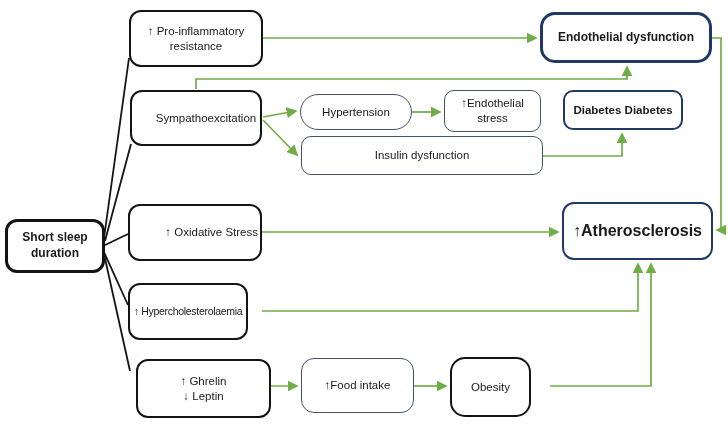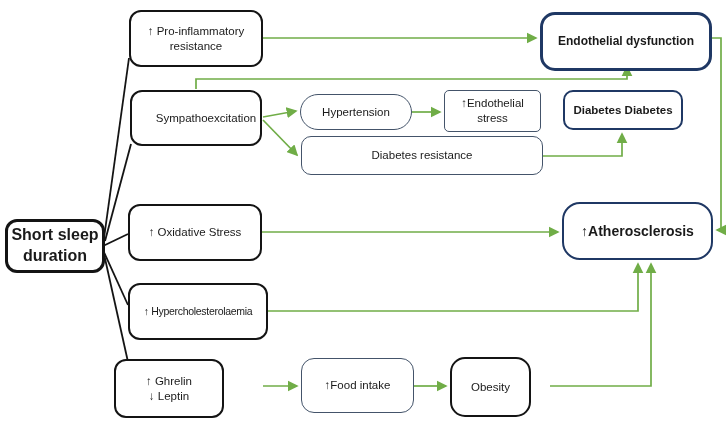--- a/index.html
+++ b/index.html
@@ -29,35 +29,35 @@
     background:#ffffff;
     border:2px solid var(--ink);
     border-radius:12px;
     font-size:11.5px;
     line-height:1.3;
   }
   .node .lbl{white-space:pre-line;display:block;padding:0 2px;}
   .b-navy{border-color:var(--navy);}
   .b-slate{border-color:var(--slate);border-width:1.5px;}
   .bold{font-weight:700;}
-  .n-short{left:5px;top:219px;width:100px;height:54px;border-width:3px;font-size:16px;}
+  .n-short{left:5px;top:219px;width:100px;height:54px;border-width:3px;font-size:12px;}
   .n-cyto {left:129px;top:10px;width:134px;height:57px;}
   .n-symp {left:130px;top:90px;width:132px;height:56px;padding-left:20px;}
   .n-hyper{left:300px;top:94px;width:112px;height:36px;border-radius:18px;text-align:right;}
-  .n-estress{left:444px;top:90px;width:97px;height:42px;border-radius:5px;}
+  .n-estress{left:444px;top:90px;width:97px;height:42px;border-radius:10px;}
   .n-insulin{left:301px;top:136px;width:242px;height:39px;border-radius:10px;}
   .n-diab {left:563px;top:90px;width:120px;height:40px;border-radius:10px;}
-  .n-endo {left:540px;top:12px;width:172px;height:59px;border-width:3px;border-radius:15px;font-size:12px;}
-  .n-oxid {left:128px;top:204px;width:134px;height:57px;}
-  .n-chol {left:128px;top:283px;width:140px;height:57px;font-size:10.5px;letter-spacing:-0.3px;}
+  .n-endo {left:540px;top:12px;width:172px;height:51px;border-width:3px;border-radius:15px;font-size:12px;}
+  .n-oxid {left:128px;top:204px;width:134px;height:57px;justify-content:flex-end;}
+  .n-chol {left:128px;top:283px;width:120px;height:57px;font-size:10.5px;letter-spacing:-0.3px;}
   .n-chol .lbl{white-space:nowrap;}
-  .n-ghre {left:114px;top:359px;width:110px;height:59px;}
+  .n-ghre {left:136px;top:359px;width:135px;height:59px;}
   .n-food {left:301px;top:358px;width:113px;height:55px;border-radius:13px;}
   .n-obes {left:450px;top:357px;width:81px;height:60px;border-radius:15px;}
-  .n-athe {left:562px;top:202px;width:151px;height:58px;border-radius:18px;font-size:14px;}
+  .n-athe {left:562px;top:202px;width:151px;height:58px;border-radius:12px;font-size:16px;}
 </style>
 </head>
 <body>
 
 <div class="canvas">
 
   <svg class="edges" viewBox="0 0 728 424" width="728" height="424" xmlns="http://www.w3.org/2000/svg">
     <defs>
       <marker id="arrow" viewBox="0 0 10 10" refX="8.5" refY="5" markerWidth="6.5" markerHeight="6.5" orient="auto-start-reverse">
         <path class="arrowhead" d="M0,0 L10,5 L0,10 z"></path>
@@ -101,21 +101,21 @@
   <div class="node n-hyper b-slate">
     <span class="lbl">Hypertension</span>
   </div>
 
   <div class="node n-estress b-slate">
     <span class="lbl">↑Endothelial
 stress</span>
   </div>
 
   <div class="node n-insulin b-slate">
-    <span class="lbl">Diabetes resistance</span>
+    <span class="lbl">Insulin dysfunction</span>
   </div>
 
   <div class="node n-diab b-navy bold">
     <span class="lbl">Diabetes Diabetes</span>
   </div>
 
   <div class="node n-endo b-navy bold">
     <span class="lbl">Endothelial dysfunction</span>
   </div>
 

